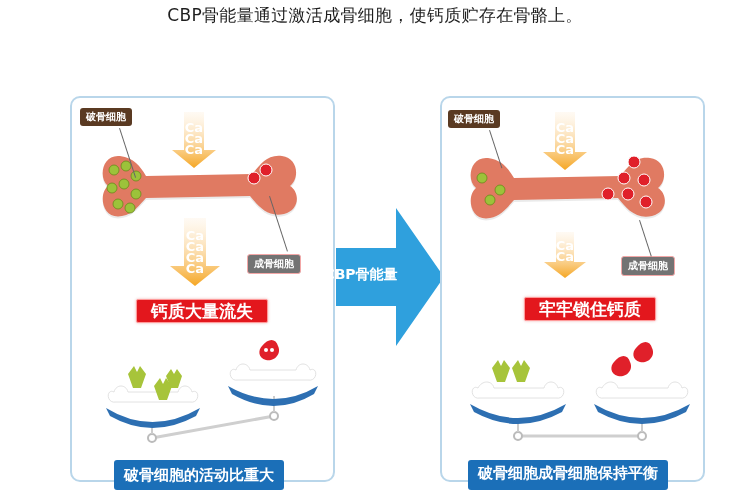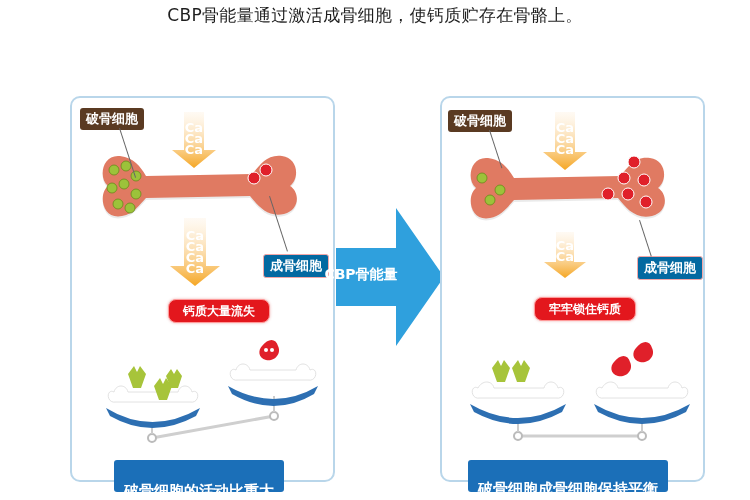--- a/index.html
+++ b/index.html
@@ -2,26 +2,26 @@
 <html><head>
 <meta charset="utf-8">
 <style>
   *{box-sizing:border-box;margin:0;padding:0;}
   html,body{width:750px;height:500px;background:#ffffff;overflow:hidden;}
   body{position:relative;font-family:"DejaVu Sans","Liberation Sans",sans-serif;color:#222;}
   .headline{position:absolute;left:0;top:4px;width:750px;text-align:center;font-size:17px;color:#1e1e1e;letter-spacing:0.3px;}
   .panel{position:absolute;top:96px;width:265px;height:386px;border:2px solid #b9d6ea;border-radius:10px;background:#fff;}
   .panel.left{left:70px;}
   .panel.right{left:440px;}
-  .tag{position:absolute;font-size:13px;font-weight:bold;color:#fff;padding:2px 6px;border-radius:3px;white-space:nowrap;}
+  .tag{position:absolute;font-size:10px;font-weight:bold;color:#fff;padding:2px 6px;border-radius:3px;white-space:nowrap;}
   .tag.brown{background:#5a3a22;}
-  .tag.red{background:#0369a1;border:1px solid #f3a7a7;margin-left:16px;}
+  .tag.red{background:#737373;border:1px solid #f3a7a7;}
   .leader{position:absolute;height:1px;background:#666;transform-origin:0 0;}
-  .pill{position:absolute;height:24px;line-height:22px;padding:0 14px;border-radius:8px;background:#e3171d;color:#fff;font-weight:bold;font-size:12px;white-space:nowrap;border:1px solid #ff9a9a;box-shadow:0 0 3px rgba(200,0,0,.3);margin-left:32px;}
-  .footer-label{position:absolute;height:30px;line-height:30px;padding:16px 10px;background:#1b6fb8;color:#fff;font-weight:bold;font-size:15px;white-space:nowrap;border-radius:3px;}
+  .pill{position:absolute;height:24px;line-height:22px;padding:0 14px;border-radius:2px;background:#e3171d;color:#fff;font-weight:bold;font-size:17px;white-space:nowrap;border:1px solid #ff9a9a;box-shadow:0 0 3px rgba(200,0,0,.3);}
+  .footer-label{position:absolute;height:30px;line-height:30px;padding:0 10px;background:#1b6fb8;color:#fff;font-weight:bold;font-size:15px;white-space:nowrap;border-radius:3px;}
   .ca-arrow{position:absolute;}
   .ca-stack{position:absolute;left:0;width:100%;text-align:center;color:#fff;font-size:13px;font-weight:bold;line-height:11px;}
   .big-arrow{position:absolute;left:336px;top:208px;width:108px;height:138px;}
   .big-arrow-label{position:absolute;left:321px;top:266px;width:80px;text-align:center;color:#fff;font-weight:bold;font-size:14px;white-space:nowrap;}
   svg{position:absolute;overflow:visible;}
 </style>
 </head>
 <body>
 
 <div class="headline">CBP骨能量通过激活成骨细胞，使钙质贮存在骨骼上。</div>
@@ -169,21 +169,21 @@
       <circle cx="160" cy="44" r="6"></circle>
       <circle cx="178" cy="52" r="6"></circle>
   </g>
 </svg>
 
 <div class="tag brown" style="left:448px;top:110px;">破骨细胞</div>
 <div class="leader" style="left:490px;top:130px;width:40px;transform:rotate(72deg);"></div>
 <div class="tag red" style="left:621px;top:256px;">成骨细胞</div>
 <div class="leader" style="left:640px;top:220px;width:38px;transform:rotate(72deg);"></div>
 
-<div class="pill" style="left:502px;top:297px;">牢牢锁住钙质</div>
+<div class="pill" style="left:524px;top:297px;">牢牢锁住钙质</div>
 
 <svg style="left:466px;top:348px;" width="230" height="110" viewBox="0 0 230 110">
   <line x1="52" y1="88" x2="176" y2="88" stroke="#cfcfcf" stroke-width="3"></line>
   <circle cx="52" cy="88" r="4" fill="#fff" stroke="#bbb" stroke-width="2"></circle>
   <circle cx="176" cy="88" r="4" fill="#fff" stroke="#bbb" stroke-width="2"></circle>
   <line x1="52" y1="84" x2="52" y2="74" stroke="#ccc" stroke-width="2"></line>
   <line x1="176" y1="84" x2="176" y2="74" stroke="#ccc" stroke-width="2"></line>
   <path d="M4 56 Q52 84 100 56 L96 64 Q52 88 8 64 Z" fill="#2d6fb2"></path>
   <path d="M12 40 C4 36 4 52 14 50 L90 50 C100 52 100 36 92 40 C90 32 80 32 78 40 L28 40 C26 32 16 32 12 40 Z" fill="#fff" stroke="#e2e2e2"></path>
   <g fill="#a7c43a">

